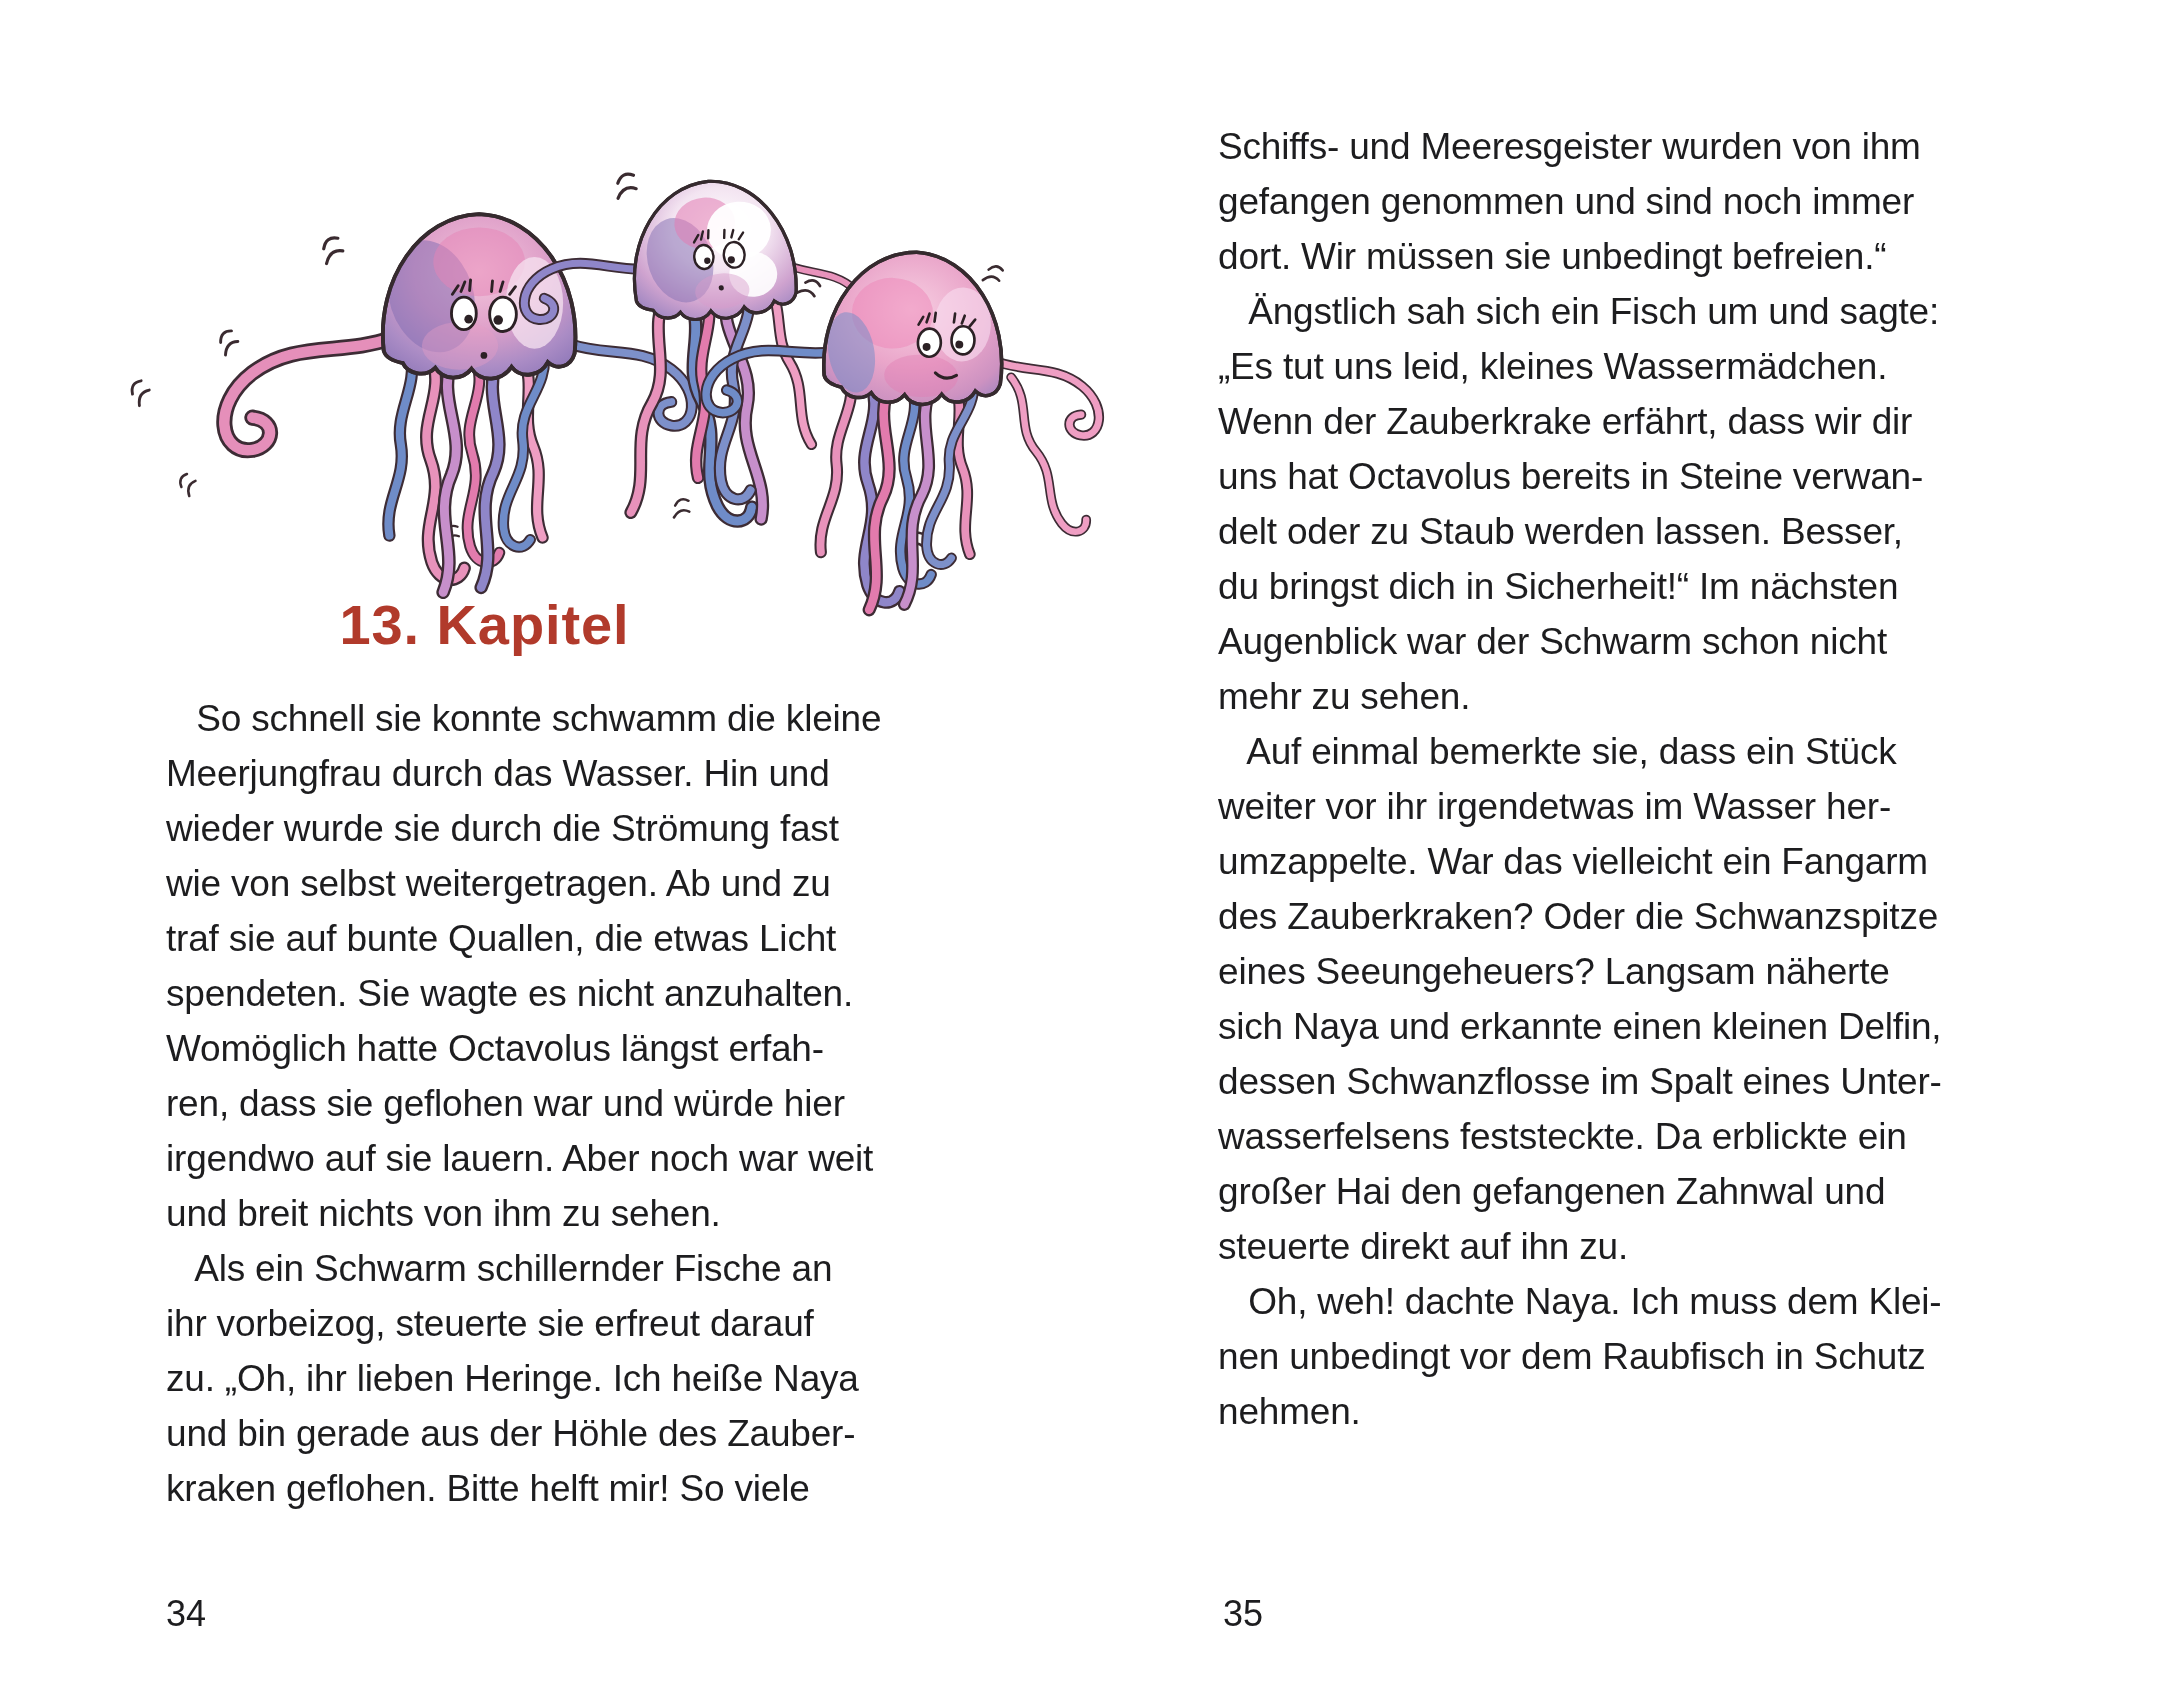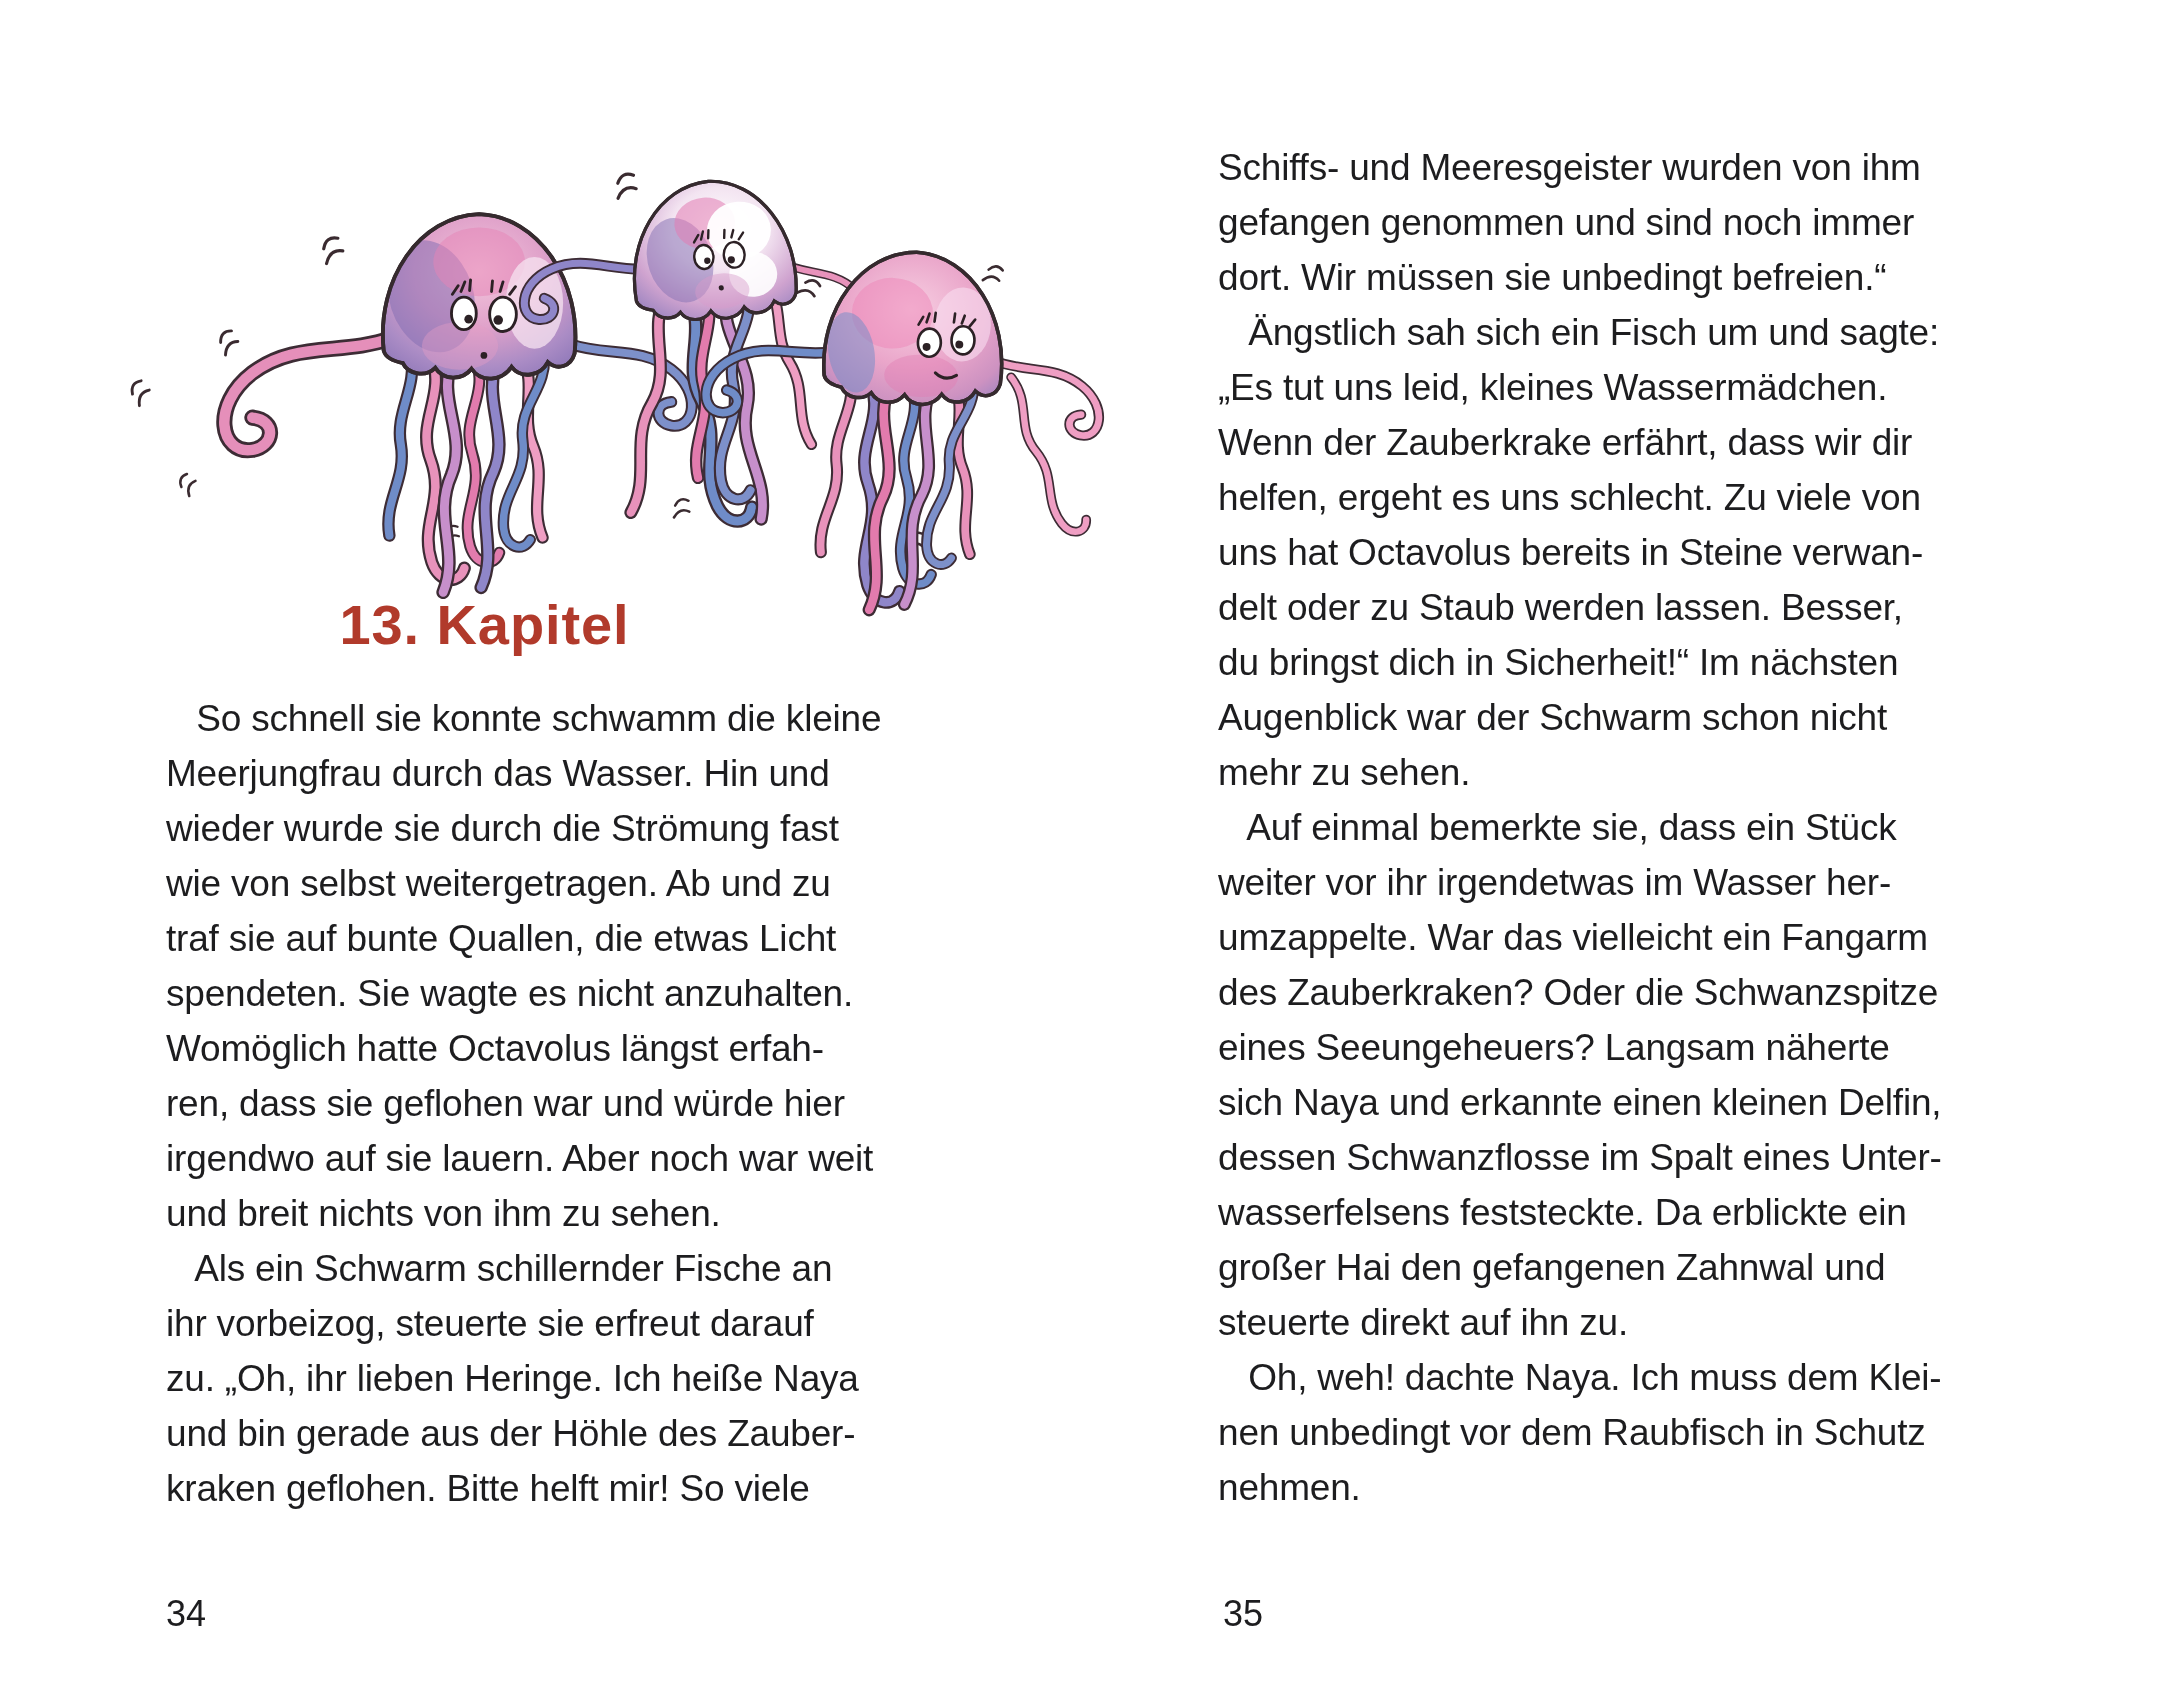--- a/index.html
+++ b/index.html
@@ -18,21 +18,21 @@
   }
   .chapter-heading{
     position:absolute;left:121px;top:551px;width:727px;height:76px;
     line-height:76px;text-align:center;
     font-size:56px;font-weight:700;letter-spacing:0.9px;
     color:#b13a2b;
     margin-top:36px;
   }
   .textblock{position:absolute;}
   .textblock.left{left:166px;top:691px;}
-  .textblock.right{left:1218px;top:140px;}
+  .textblock.right{left:1218px;top:119px;}
   .line{
     white-space:pre;
     font-size:37px;
     letter-spacing:-0.2px;
     height:55px;line-height:55px;
   }
   .textblock.right .line{height:55px;line-height:55px;}
   .pagenum{
     position:absolute;top:1586px;height:55px;line-height:55px;
     text-align:left;font-size:36px;color:#1d1d1f;
@@ -275,21 +275,20 @@
     <div class="line">kraken geflohen. Bitte helft mir! So viele</div>
   </div>
 
   <div class="textblock right">
     <div class="line">Schiffs- und Meeresgeister wurden von ihm</div>
     <div class="line">gefangen genommen und sind noch immer</div>
     <div class="line">dort. Wir müssen sie unbedingt befreien.“</div>
     <div class="line">   Ängstlich sah sich ein Fisch um und sagte:</div>
     <div class="line">„Es tut uns leid, kleines Wassermädchen.</div>
     <div class="line">Wenn der Zauberkrake erfährt, dass wir dir</div>
-    <div class="line">helfen, ergeht es uns schlecht. Zu viele von</div>
     <div class="line">uns hat Octavolus bereits in Steine verwan-</div>
     <div class="line">delt oder zu Staub werden lassen. Besser,</div>
     <div class="line">du bringst dich in Sicherheit!“ Im nächsten</div>
     <div class="line">Augenblick war der Schwarm schon nicht</div>
     <div class="line">mehr zu sehen.</div>
     <div class="line">   Auf einmal bemerkte sie, dass ein Stück</div>
     <div class="line">weiter vor ihr irgendetwas im Wasser her-</div>
     <div class="line">umzappelte. War das vielleicht ein Fangarm</div>
     <div class="line">des Zauberkraken? Oder die Schwanzspitze</div>
     <div class="line">eines Seeungeheuers? Langsam näherte</div>

